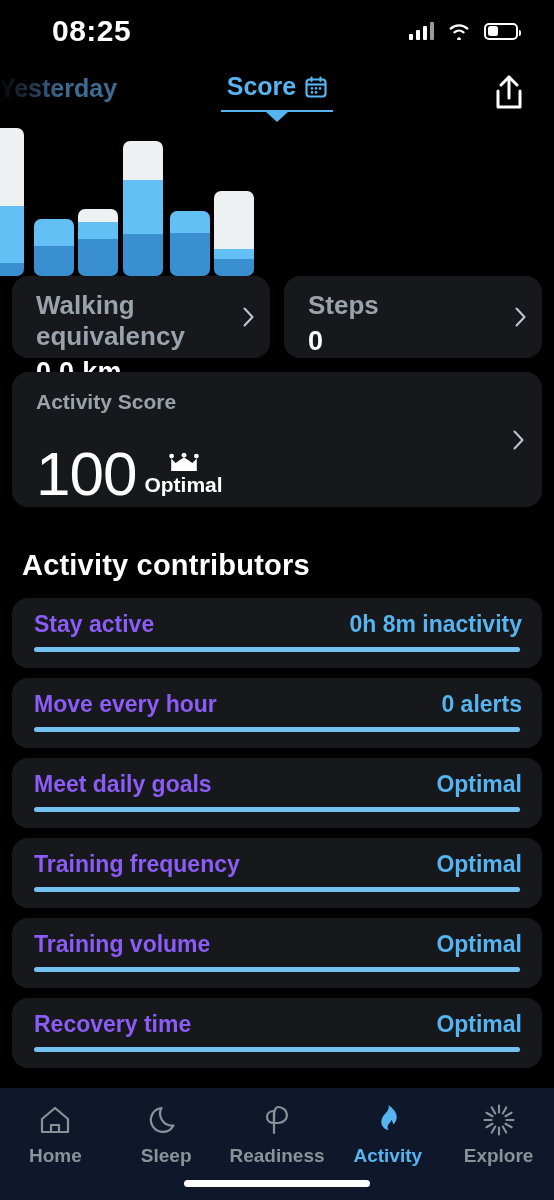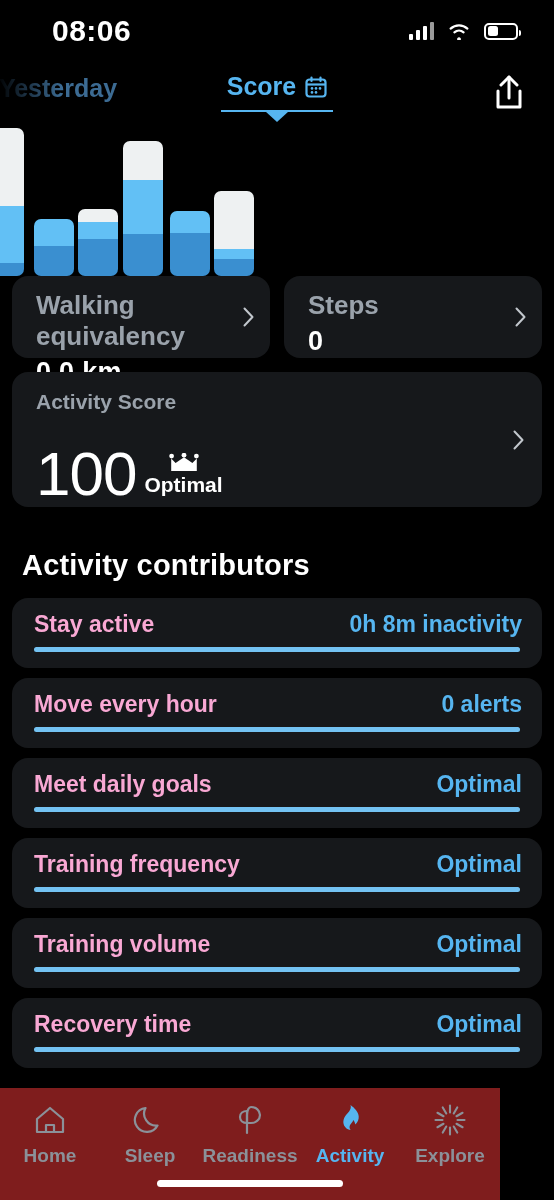--- a/index.html
+++ b/index.html
@@ -106,54 +106,54 @@
 
   .section-title {
     color:#fff; font-size:29px; font-weight:700;
     margin:42px 0 16px 22px; letter-spacing:.2px;
   }
 
   .contrib {
     margin:0 12px 10px 12px; height:70px; padding:13px 20px 0 22px; position:relative;
   }
   .contrib-head { display:flex; justify-content:space-between; align-items:baseline; }
-  .contrib-name { color:#f9a8d4; font-size:23px; font-weight:700; }
+  .contrib-name { color:#8b5cf6; font-size:23px; font-weight:700; }
   .contrib-val  { color:#56b5f0; font-size:23px; font-weight:700; }
   .progress {
     position:absolute; left:22px; right:22px; bottom:16px;
     height:5px; border-radius:3px; background:#2a2e33;
   }
   .progress > span {
     display:block; height:100%; border-radius:3px; background:#73c2f2;
   }
 
   
   .navbar {
-    position:absolute; left:0; bottom:0; width:500px; height:112px;
-    display:flex; background:#7f1d1d;
+    position:absolute; left:0; bottom:0; width:554px; height:112px;
+    display:flex; background:#0f172a;
   }
   .nav-item {
     flex:1; display:flex; flex-direction:column; align-items:center;
     justify-content:flex-start; padding-top:14px; gap:7px;
   }
   .nav-icon { width:36px; height:36px; display:block; }
   .nav-label { font-size:19px; font-weight:600; color:#8b9199; }
   .nav-item.active .nav-label { color:#56b5f0; }
   .home-indicator {
     position:absolute; left:50%; bottom:13px; transform:translateX(-50%);
     width:186px; height:7px; border-radius:4px; background:#fff;
   }
 </style>
 </head>
 <body>
 
 <div class="phone">
 
   <div class="statusbar">
-    <div class="clock">08:06</div>
+    <div class="clock">08:25</div>
     <div class="status-icons">
       <span class="signal">
         <i></i>
           <i></i>
           <i></i>
           <i></i>
       </span>
       <span class="wifi">
         <svg viewBox="0 0 24 18" width="24" height="18">
           <path d="M12 15.2a1.9 1.9 0 1 0 .01 0z" fill="#fff"></path>

